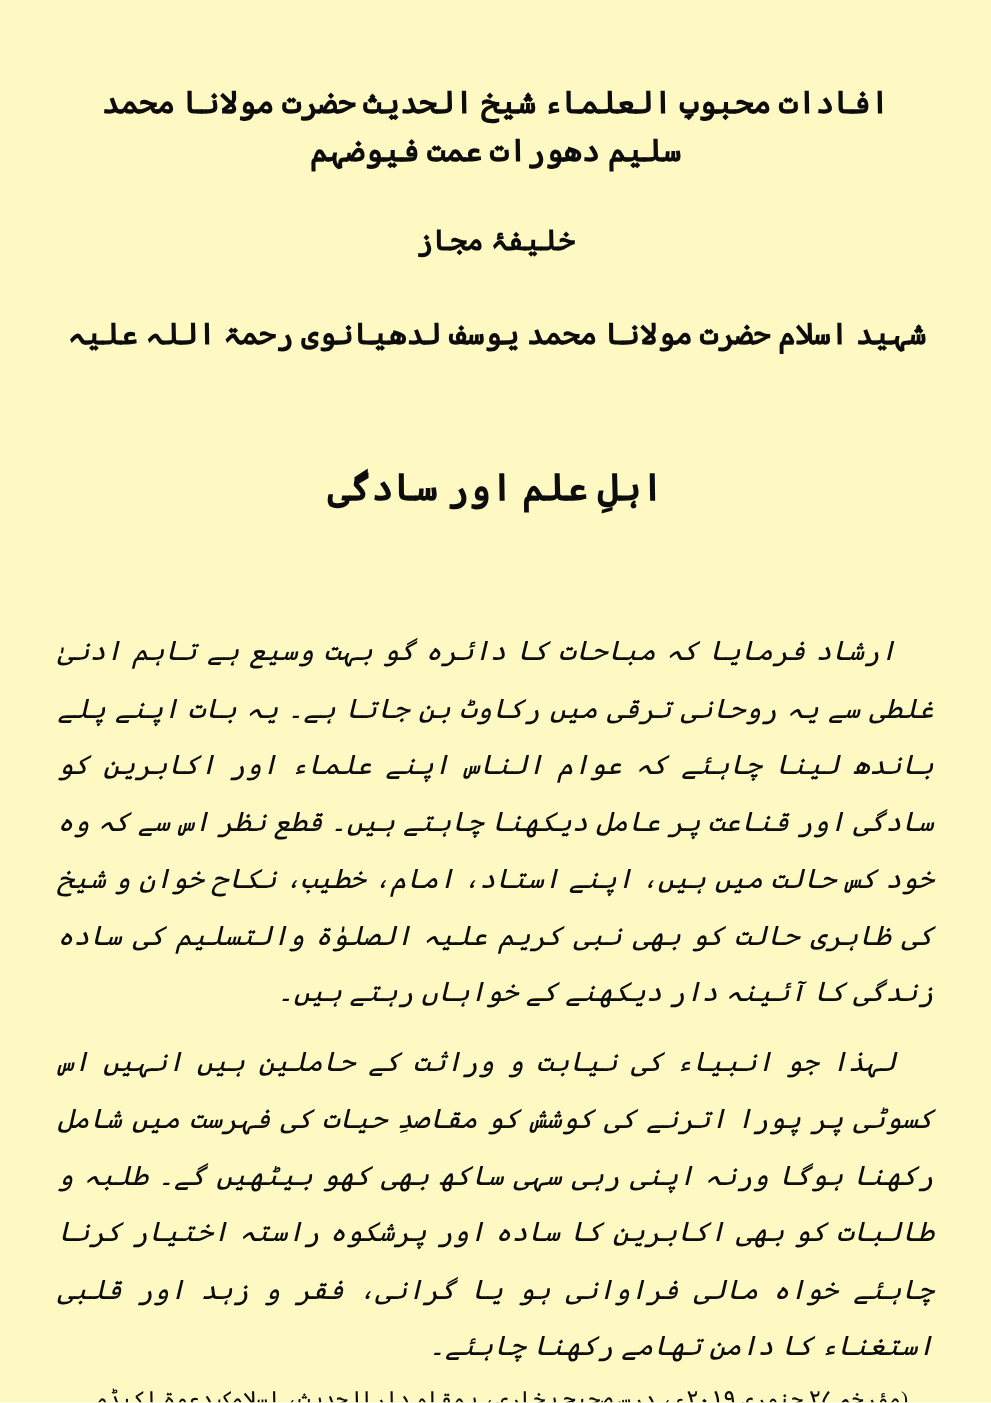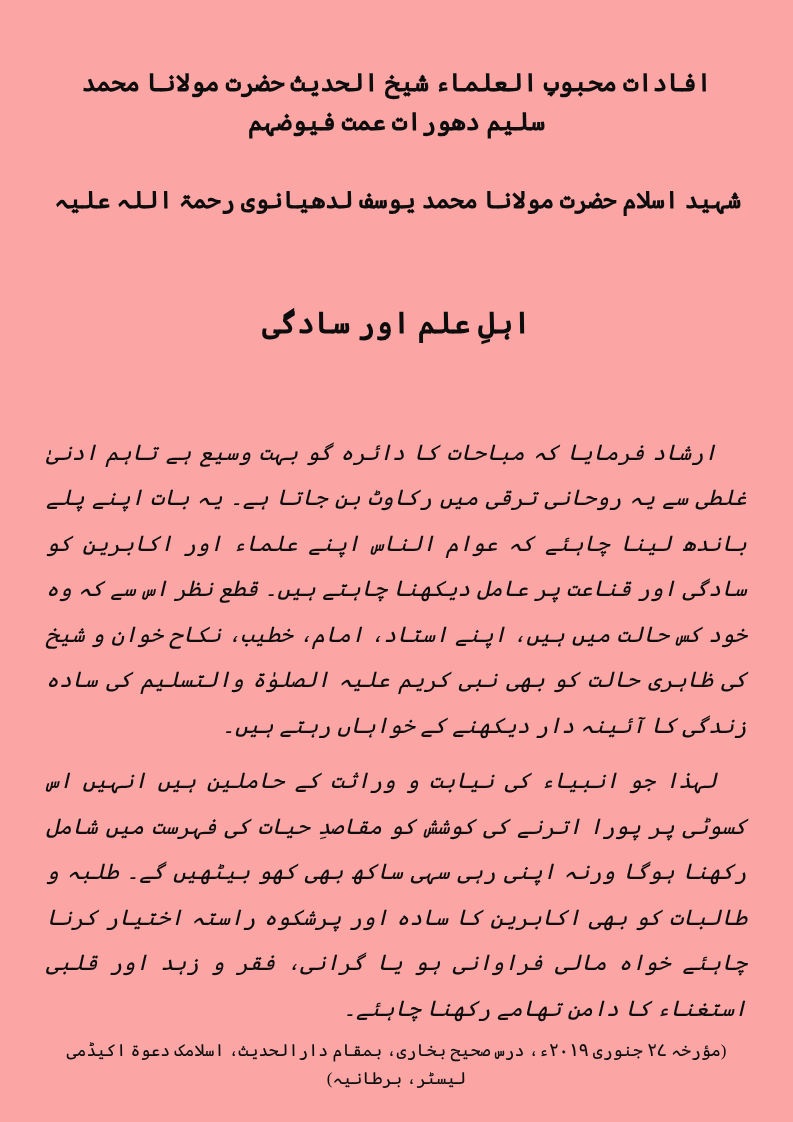--- a/index.html
+++ b/index.html
@@ -7,21 +7,21 @@
     margin: 0;
     padding: 0;
     background: #ffffff;
   }
 
   .page {
     position: relative;
     width: 793px;
     height: 1122px;
     margin: 0 auto;
-    background: #fca5a5;
+    background: #fef9c3;
     overflow: hidden;
     box-sizing: border-box;
     font-family: "Liberation Serif", "DejaVu Serif", serif;
     color: #0d0d0d;
     direction: rtl;
     text-align: right;
   }
 
   .content {
     position: absolute;
@@ -110,20 +110,21 @@
   }
 </style>
 </head>
 <body>
 
 <div class="page">
   <div class="content">
 
     <header class="masthead">
       <div class="masthead-title">افادات محبوبِ العلماء شیخ الحدیث حضرت مولانا محمد سلیم دھورات عمت فیوضہم</div>
+      <div class="masthead-sub">خلیفۂ مجاز</div>
       <div class="masthead-lineage">شہید اسلام حضرت مولانا محمد یوسف لدھیانوی رحمۃ اللہ علیہ</div>
     </header>
 
     <h1 class="article-heading">اہلِ علم اور سادگی</h1>
 
     <section class="article-body">
       <p class="body-para">ارشاد فرمایا کہ مباحات کا دائرہ گو بہت وسیع ہے تاہم ادنیٰ غلطی سے یہ روحانی ترقی میں رکاوٹ بن جاتا ہے۔ یہ بات اپنے پلے باندھ لینا چاہئے کہ عوام الناس اپنے علماء اور اکابرین کو سادگی اور قناعت پر عامل دیکھنا چاہتے ہیں۔ قطع نظر اس سے کہ وہ خود کس حالت میں ہیں، اپنے استاد، امام، خطیب، نکاح خوان و شیخ کی ظاہری حالت کو بھی نبی کریم علیہ الصلوٰۃ والتسلیم کی سادہ زندگی کا آئینہ دار دیکھنے کے خواہاں رہتے ہیں۔</p>
       <p class="body-para">لہذا جو انبیاء کی نیابت و وراثت کے حاملین ہیں انہیں اس کسوٹی پر پورا اترنے کی کوشش کو مقاصدِ حیات کی فہرست میں شامل رکھنا ہوگا ورنہ اپنی رہی سہی ساکھ بھی کھو بیٹھیں گے۔ طلبہ و طالبات کو بھی اکابرین کا سادہ اور پرشکوہ راستہ اختیار کرنا چاہئے خواہ مالی فراوانی ہو یا گرانی، فقر و زہد اور قلبی استغناء کا دامن تھامے رکھنا چاہئے۔</p>
     </section>
 

